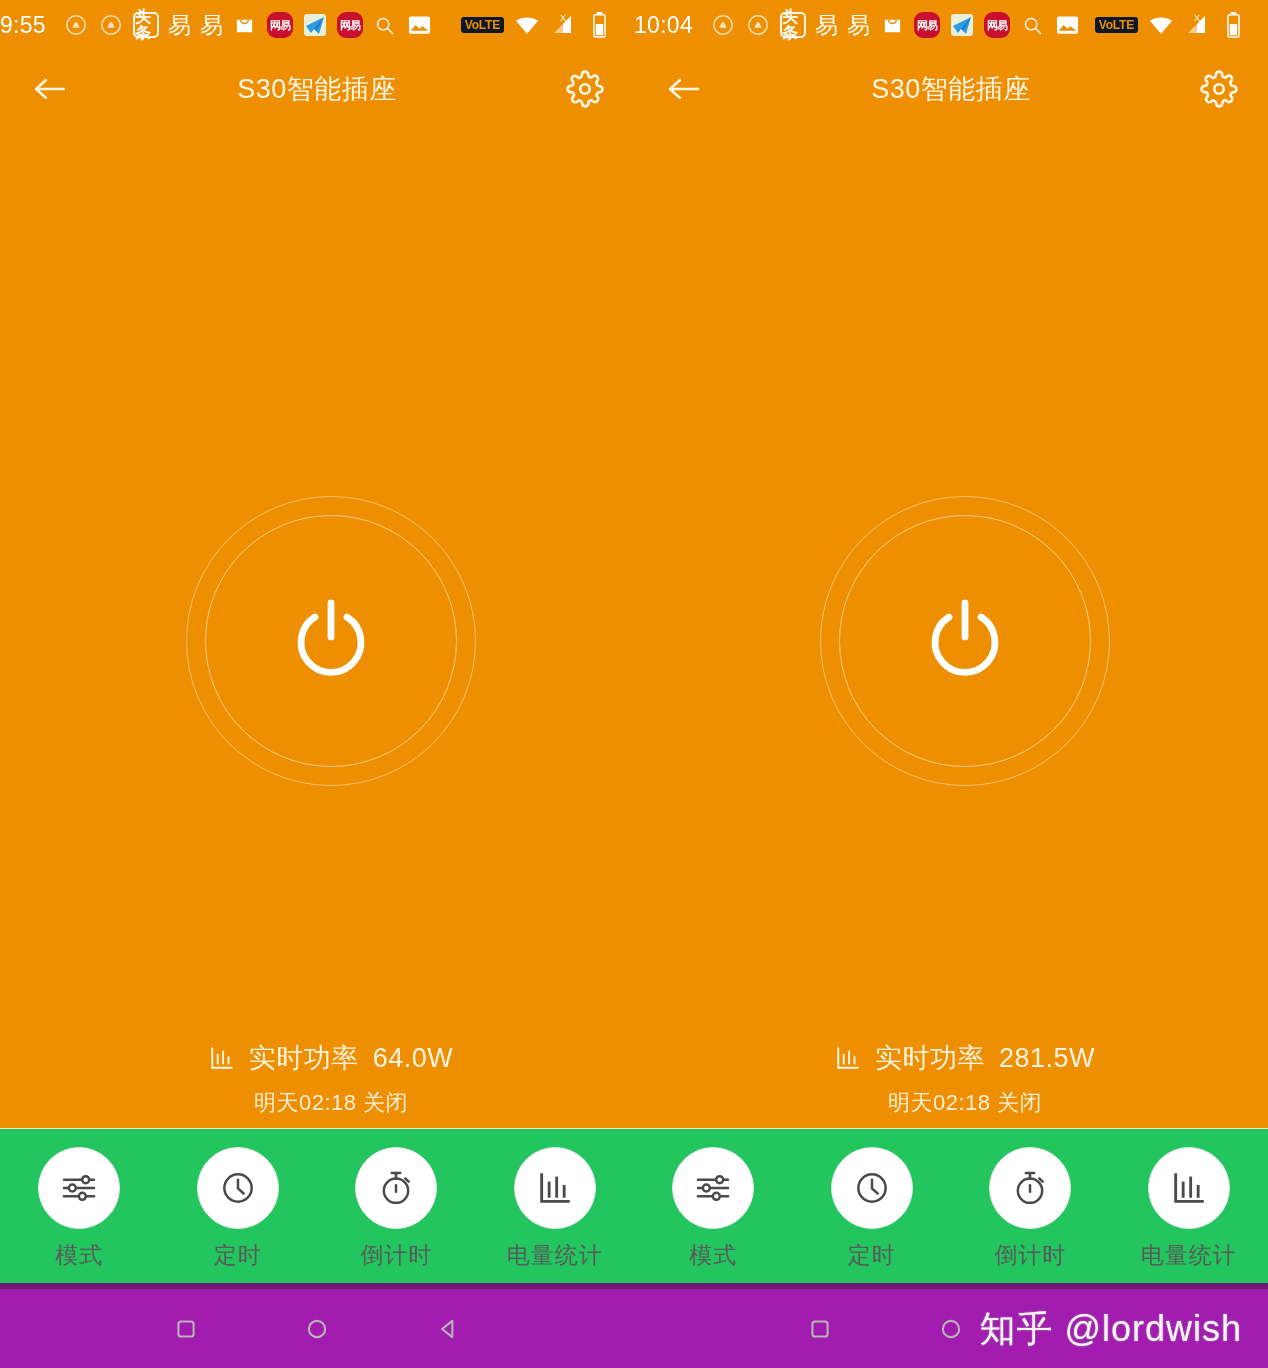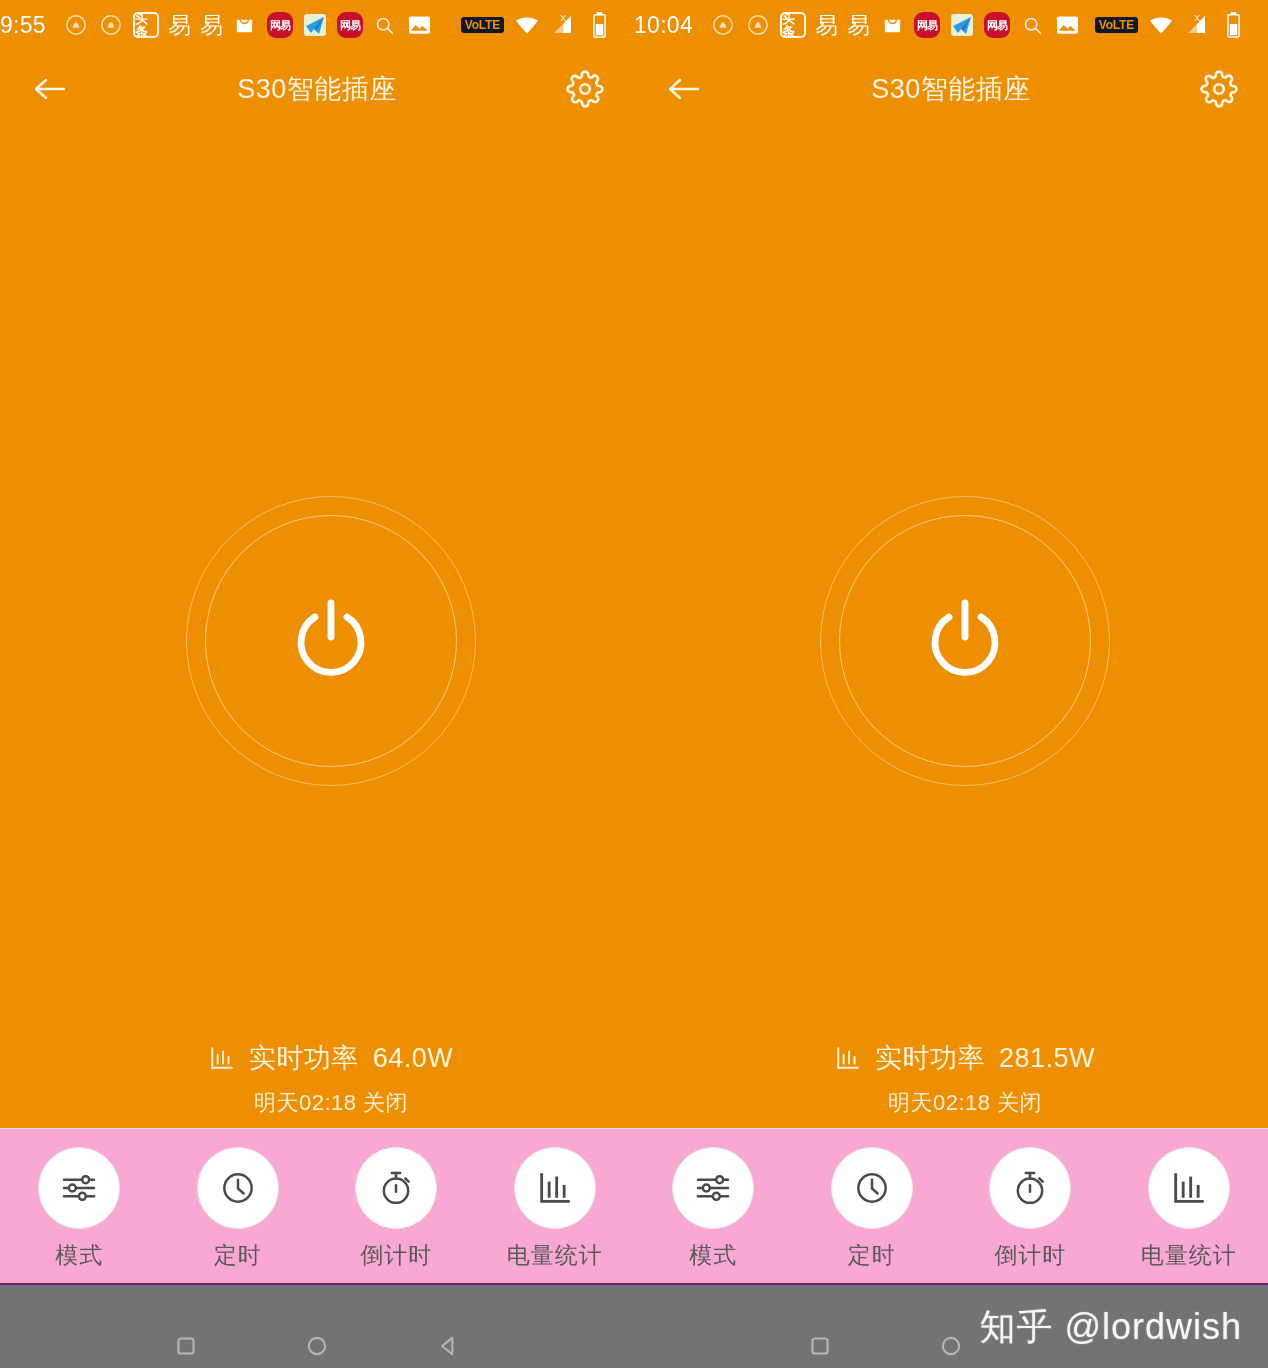--- a/index.html
+++ b/index.html
@@ -55,21 +55,21 @@
     align-items:center; justify-content:center;
     flex:0 0 auto;
   }
   .ic svg { display:block; }
 
   .badge-box {
     width:26px; height:26px;
     border:2px solid rgba(255,255,255,.92);
     border-radius:5px;
     display:flex; align-items:center; justify-content:center;
-    font-size:13px; color:#fff; font-weight:700;
+    font-size:16px; color:#fff; font-weight:700;
     line-height:1;
   }
   .badge-red {
     width:26px; height:26px;
     background:#C8102E;
     border-radius:9px;
     display:flex; align-items:center; justify-content:center;
     font-size:11px; color:#fff; font-weight:700;
     letter-spacing:-1px;
     line-height:1;
@@ -149,21 +149,21 @@
     font-size:22px;
     color:#FFEFD9;
     letter-spacing:.5px;
   }
 
   
   .toolbar-row {
     display:flex;
     width:1268px;
     height:155px;
-    background:#f9a8d4;
+    background:#22c55e;
     border-top:1px solid #F2E6D2;
   }
   .toolbar {
     width:634px;
     display:flex;
     align-items:flex-start;
     justify-content:space-around;
     padding-top:18px;
   }
   .tool {
@@ -184,24 +184,23 @@
     font-size:23px;
     color:#5A5A5A;
     letter-spacing:1px;
   }
 
   
   .navbar-row {
     display:flex;
     width:1268px;
     height:85px;
-    background:#737373;
-    border-top:2px solid #701a75;
+    background:#a21caf;
+    border-top:6px solid #701a75;
     position:relative;
-    align-items:flex-end;
   }
   .navbar {
     width:634px;
     display:flex;
     align-items:center;
     justify-content:space-around;
     padding:0 120px;
   }
   .nav-btn { width:44px; height:44px; display:flex; align-items:center; justify-content:center; }
 

